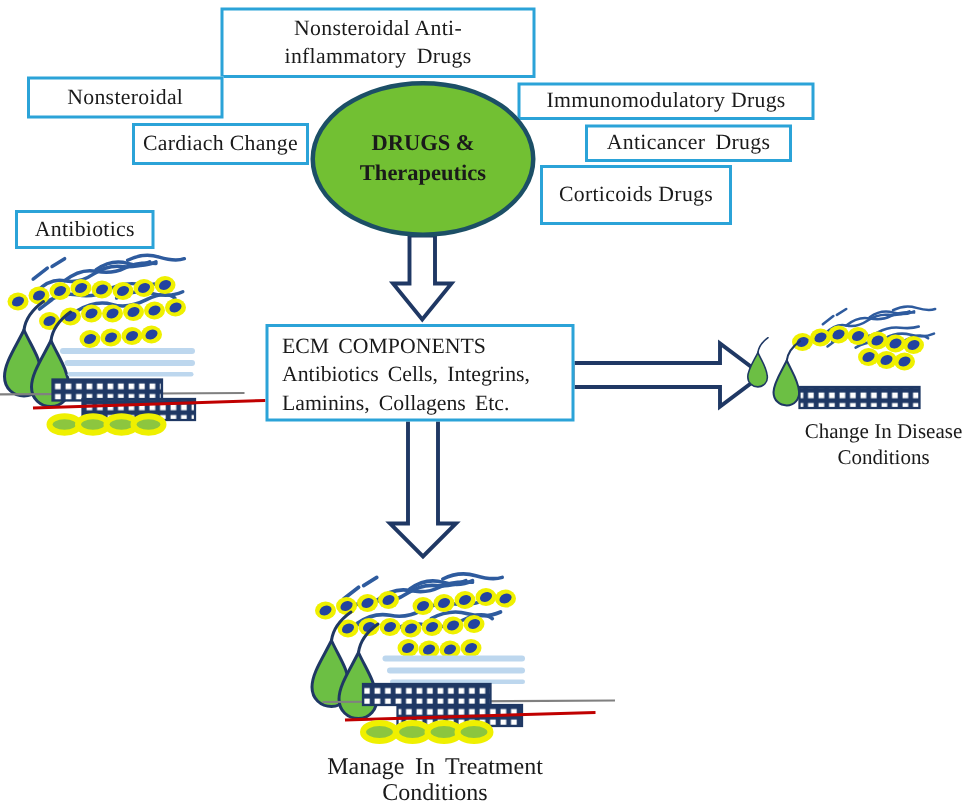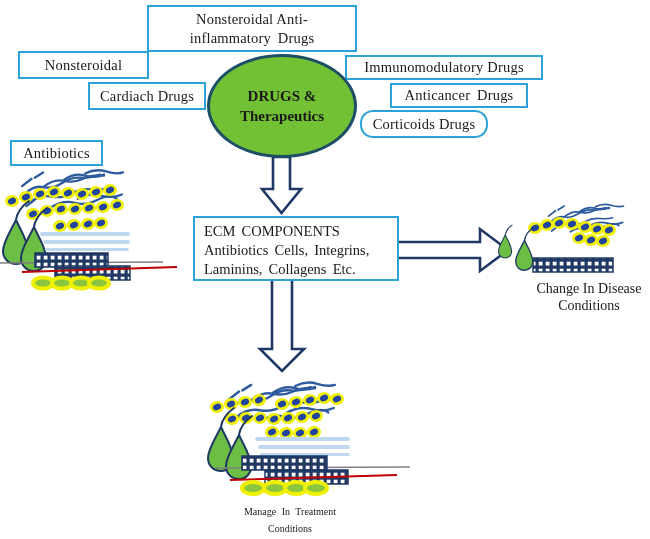--- a/index.html
+++ b/index.html
@@ -13,24 +13,24 @@
   #art{position:absolute;left:0;top:0;z-index:1;}
   .dbox{position:absolute;z-index:2;box-sizing:border-box;background:#fff;border:2px solid var(--box-border);
         display:flex;flex-direction:column;align-items:center;justify-content:center;
         font-size:14.5px;line-height:19px;text-align:left;letter-spacing:.2px;}
   .ellipse{position:absolute;z-index:3;box-sizing:border-box;left:207px;top:54px;width:150px;height:104px;
         border-radius:50%;background:var(--ellipse-fill);border:3px solid var(--ellipse-border);
         display:flex;flex-direction:column;align-items:center;justify-content:center;
         font-weight:bold;font-size:15px;line-height:20px;}
   .ecm{position:absolute;z-index:2;box-sizing:border-box;left:177px;top:216px;width:206px;height:65px;
         background:#fff;border:2px solid var(--box-border);padding:4px 2px 0 9px;
-        font-size:14.5px;line-height:19px;word-spacing:2.5px;margin-left:16px;}
+        font-size:14.5px;line-height:19px;word-spacing:2.5px;}
   .caption{position:absolute;z-index:2;text-align:center;font-size:14px;line-height:16.5px;}
   .cap-disease{left:518px;top:281px;width:142px;}
-  .cap-treatment{left:195px;top:504px;width:190px;font-size:10px;word-spacing:3px;}
+  .cap-treatment{left:195px;top:504px;width:190px;font-size:16px;word-spacing:3px;}
   .ws{word-spacing:3px;}
   
   .fiber{stroke:var(--fiber-blue);stroke-width:2.2;fill:none;stroke-linecap:round;}
   .dot-ring{fill:var(--yellow);}
   .dot-core{fill:var(--dot-blue);}
   .drop-body{fill:var(--cell-green);stroke:var(--navy);stroke-width:2;}
   .drop-tail{fill:none;stroke:var(--navy);stroke-width:2;stroke-linecap:round;}
   .band{fill:var(--band-blue);}
   .brick{fill:url(#brickpat);stroke:var(--navy);stroke-width:1.5;}
   .gline{stroke:var(--gray-line);stroke-width:1.5;}
@@ -182,29 +182,29 @@
     <span>Nonsteroidal Anti-</span>
     <span class="ws">inflammatory Drugs</span>
   </div>
   <div class="dbox" style="left:18px;top:51px;width:131px;height:28px;">
     <span>Nonsteroidal</span>
   </div>
   <div class="dbox" style="left:345px;top:55px;width:198px;height:25px;">
     <span>Immunomodulatory Drugs</span>
   </div>
   <div class="dbox" style="left:88px;top:82px;width:118px;height:28px;">
-    <span>Cardiach Drugs</span>
+    <span>Cardiach Change</span>
   </div>
   <div class="dbox ws" style="left:390px;top:83px;width:138px;height:25px;">
     <span>Anticancer Drugs</span>
   </div>
   <div class="dbox" style="left:10px;top:112px;width:93px;height:26px;margin-top:28px;">
     <span>Antibiotics</span>
   </div>
-  <div class="dbox" style="left:360px;top:110px;width:128px;height:28px;border-radius:13px;">
+  <div class="dbox" style="left:360px;top:110px;width:128px;height:40px;">
     <span>Corticoids Drugs</span>
   </div>
 
   <div class="ellipse">
     <div>DRUGS &amp;</div>
     <div>Therapeutics</div>
   </div>
 
   <div class="ecm">
     <div>ECM COMPONENTS</div>

